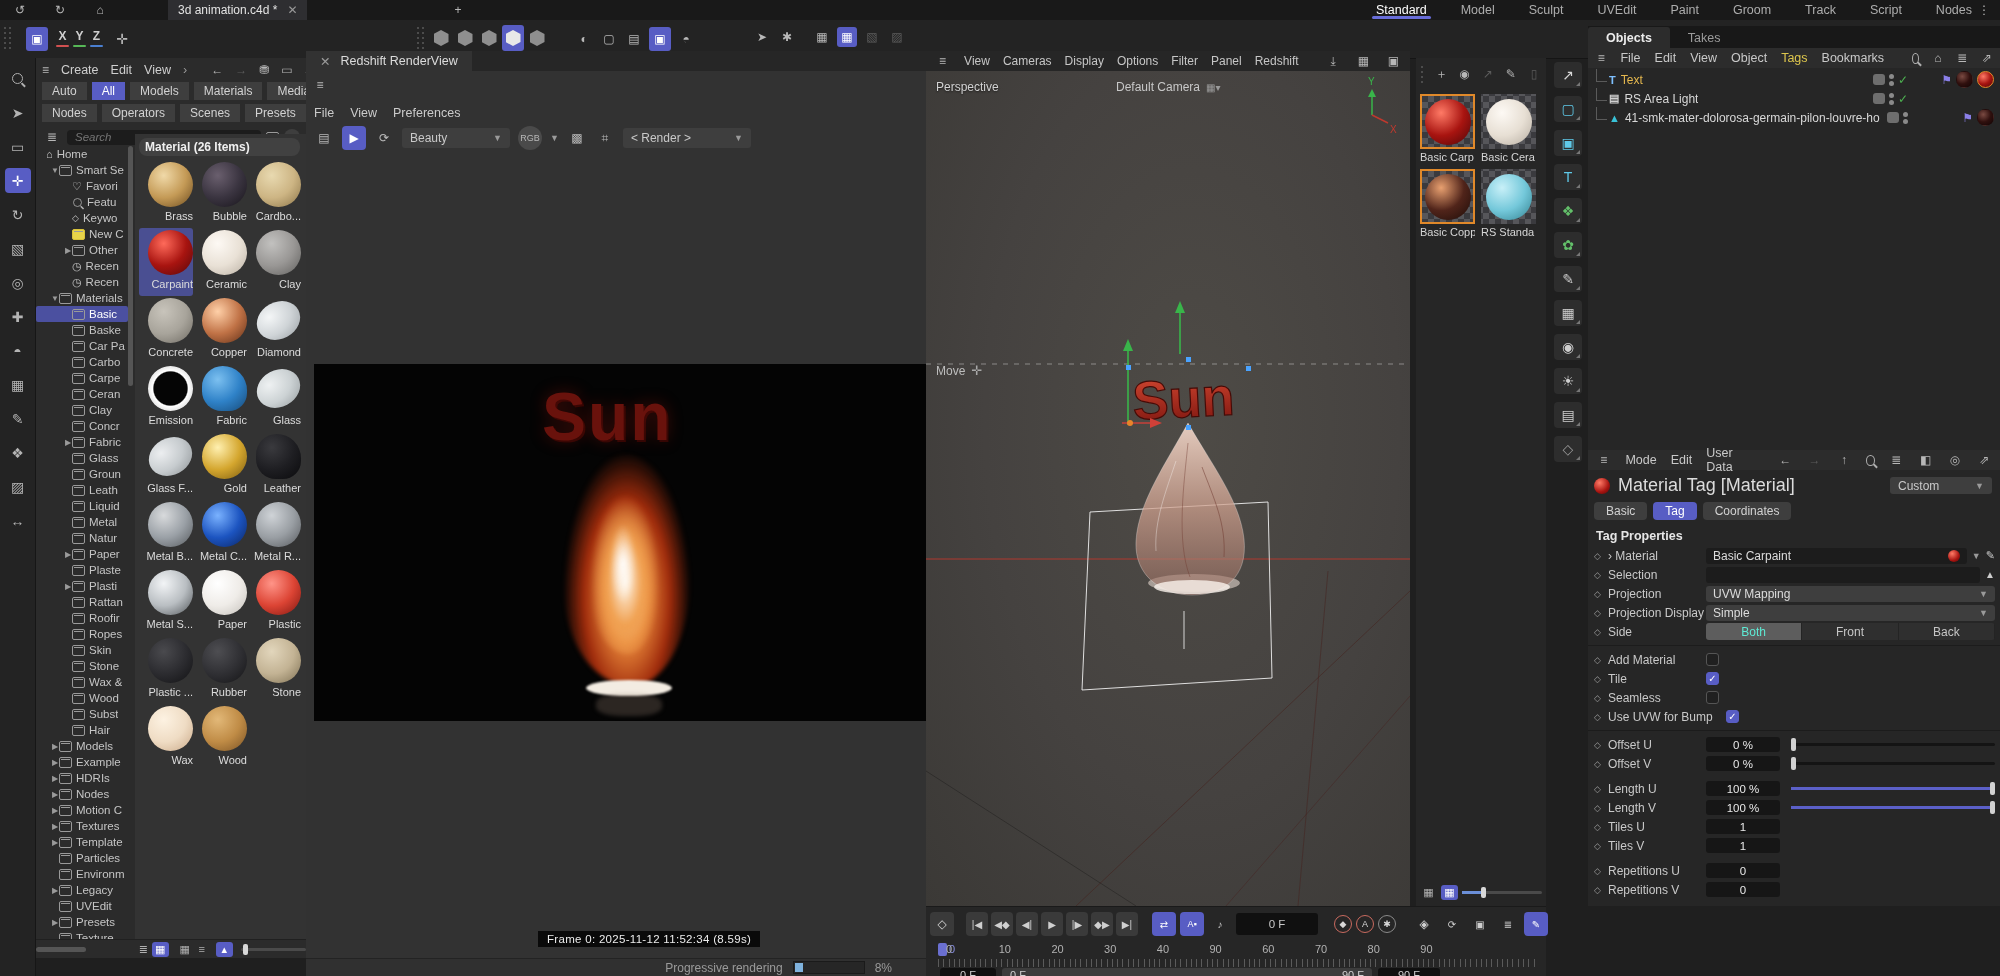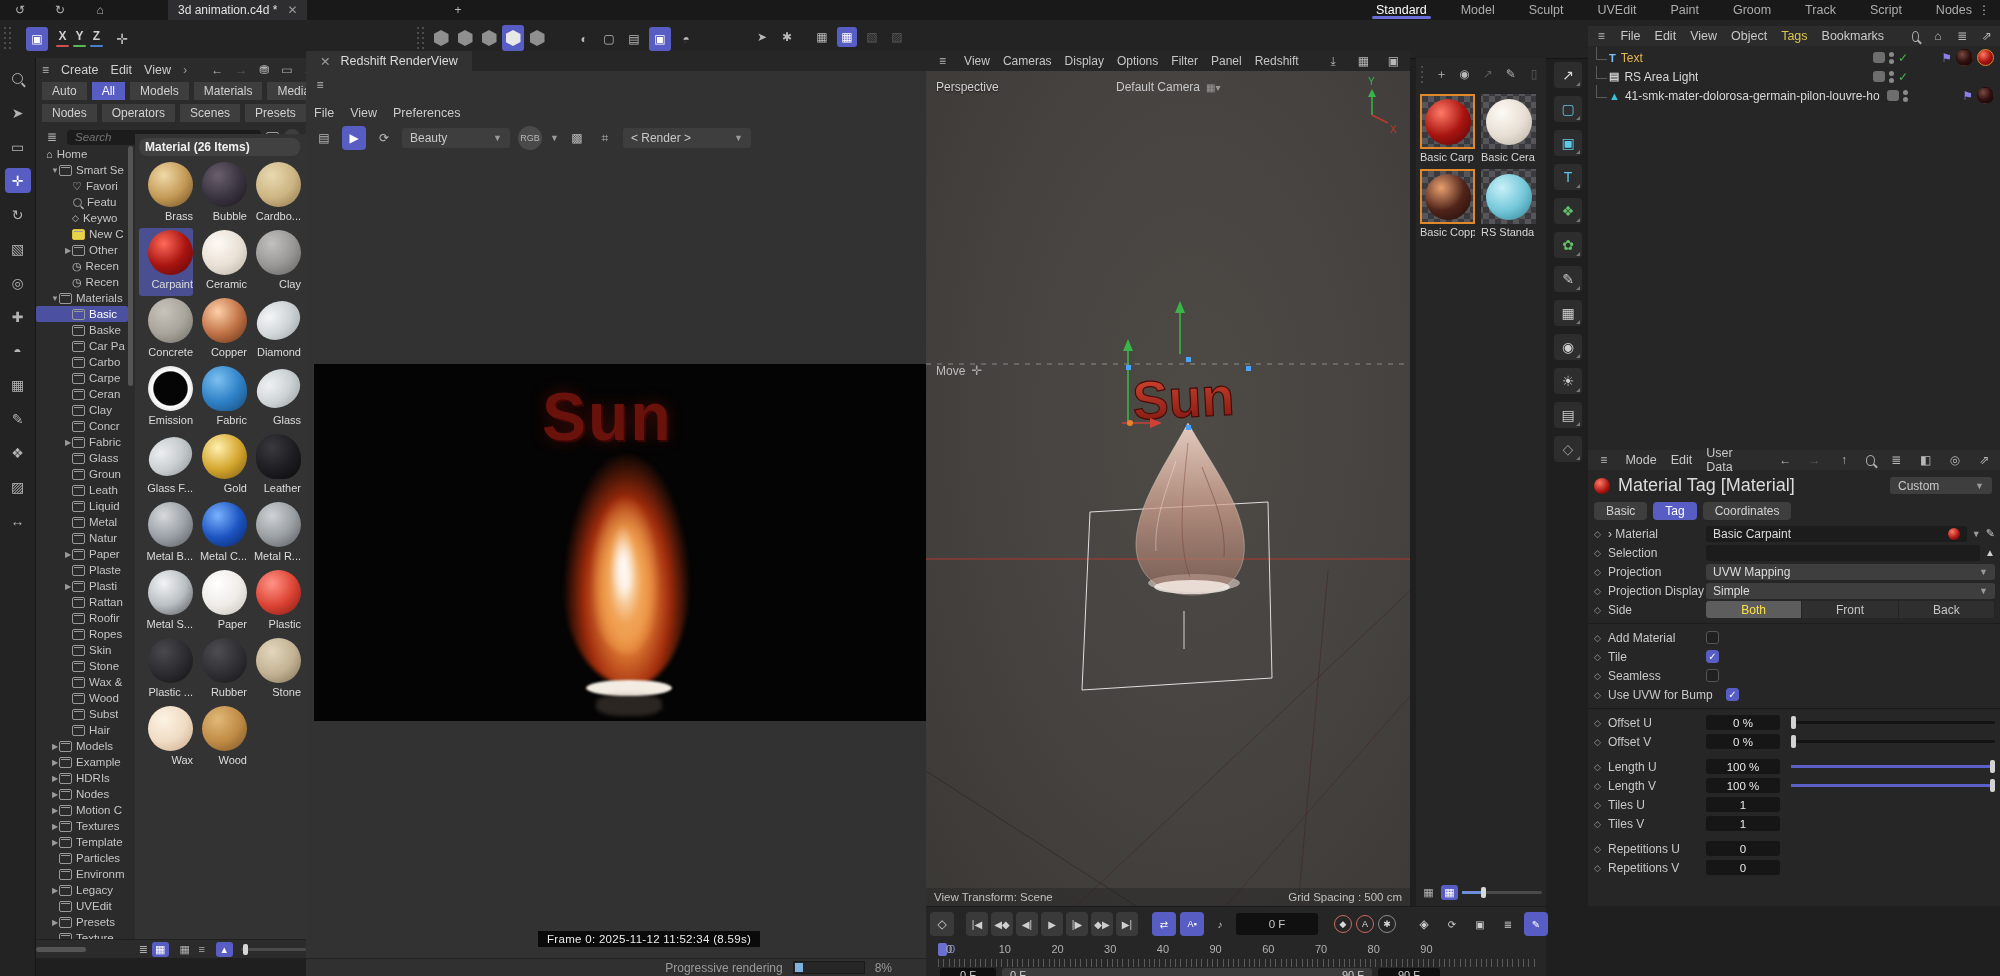--- a/index.html
+++ b/index.html
@@ -132,21 +132,21 @@
   #attr-group{font-weight:bold;color:#e6e6e6;padding:5px 8px 3px 8px;font-size:12.5px;}
   .arow{height:19px;display:flex;align-items:center;padding-left:6px;}
   .arow .dia{width:14px;color:#9a9a9a;font-size:9px;flex:none;}
   .arow .albl{width:98px;color:#c9c9c9;font-size:12px;flex:none;white-space:nowrap;}
   .afield{flex:1;margin-right:5px;display:flex;align-items:center;gap:5px;}
   .valbox{background:#161616;border-radius:3px;height:15px;display:flex;align-items:center;justify-content:center;color:#e8e8e8;font-size:11.5px;}
   .ddl{background:#3e3e3e;border-radius:3px;height:16px;flex:1;display:flex;align-items:center;color:#dcdcdc;font-size:12px;padding:0 7px;}
   .ddl .car{margin-left:auto;color:#9a9a9a;font-size:9px;}
   .seg{flex:1;display:grid;grid-template-columns:1fr 1fr 1fr;background:#2f2f2f;border-radius:3px;overflow:hidden;height:17px;}
   .seg span{display:flex;align-items:center;justify-content:center;color:#c6c6c6;font-size:12px;border-right:1px solid #242424;}
-  .seg span.on{background:#5d5d5d;color:#fde047;}
+  .seg span.on{background:#5d5d5d;color:#5eead4;}
   .cb{width:13px;height:13px;border-radius:3px;background:#202020;border:1px solid #555;box-sizing:border-box;}
   .cb.on{background:#585dc4;border-color:#585dc4;color:#fff;font-size:10px;display:flex;align-items:center;justify-content:center;}
   .sld{position:relative;flex:1;height:3px;background:#141414;border-radius:2px;margin-left:6px;}
   .sld b{position:absolute;left:0;top:0;bottom:0;background:#5b60c8;}
   .sld .th{position:absolute;top:-5px;width:5px;height:13px;background:#d2d2d2;border-radius:2px;}
   .adiv{height:1px;background:#1c1c1c;margin:4px 0;}
   
   #tl{left:926px;top:906px;width:620px;height:70px;background:#262626;border-top:1px solid #1a1a1a;}
   .tbtn{width:24px;height:24px;border-radius:4px;background:#3a3a3a;display:flex;align-items:center;justify-content:center;color:#cfcfcf;font-size:10px;}
   .tbtn.blue{background:#585dc4;color:#fff;}
@@ -793,24 +793,20 @@
       </svg>
       <span id="vp-persp">Perspective</span>
       <span id="vp-cam">
         <span>Default Camera</span>
           <span style="font-size:10px;color:#9a9a9a;">▦▾</span>
       </span>
       <span id="vp-move">
         <span>Move</span>
           <span style="font-size:13px;color:#a8a8a8;">✛</span>
       </span>
-      <div id="vp-foot">
-        <span>View Transform: Scene</span>
-        <span>Grid Spacing : 500 cm</span>
-      </div>
     </div>
   </div>
 
   <div id="mm" class="abs">
     <div id="mm-tools" class="flex">
       <span class="grip" style="height:18px;"></span>
       <span class="tile">＋</span>
       <span class="tile">◉</span>
       <span class="tile dis">↗</span>
       <span class="tile">✎</span>
@@ -861,20 +857,24 @@
       <span class="rs-it" style="color:#63c06a">✿</span>
       <span class="rs-it" style="color:#cfcfcf">✎</span>
       <span class="rs-it" style="color:#cfcfcf">▦</span>
       <span class="rs-it" style="color:#cfcfcf">◉</span>
       <span class="rs-it" style="color:#cfcfcf">☀</span>
       <span class="rs-it" style="color:#cfcfcf">▤</span>
       <span class="rs-it" style="color:#9a9a9a">◇</span>
     </div>
 
   <div id="obj" class="abs">
+    <div class="tabrow" id="obj-tabs">
+        <span class="ptab active">Objects</span>
+        <span class="ptab ">Takes</span>
+      </div>
     <div class="panmenu" id="obj-menu">
         <span class="tile">≡</span>
         <span class="">File</span>
         <span class="">Edit</span>
         <span class="">View</span>
         <span class="">Object</span>
         <span class="hl">Tags</span>
         <span class="">Bookmarks</span>
         <span class="sp"></span>
         <span class="i-mag"></span>
@@ -956,20 +956,21 @@
       <span class="dd" style="margin-left:auto;width:86px;height:17px;">
         <span>Custom</span>
           <span class="car" style="margin-left:auto;">▼</span>
       </span>
     </div>
     <div id="attr-chips">
         <span class="achip ">Basic</span>
         <span class="achip active">Tag</span>
         <span class="achip ">Coordinates</span>
       </div>
+    <div id="attr-group">Tag Properties</div>
     <div id="attr-rows">
         <div class="arow">
           <span class="dia">◇</span>
           <span class="albl">› Material</span>
           <span class="afield">
             <span class="ddl" style="background:#1c1c1c;">
               <span>Basic Carpaint</span>
               <span class="sph-s" style="width:12px;height:12px;margin-left:auto;"></span>
             </span>
             <span class="car" style="font-size:9px;color:#9a9a9a;">▼</span>

